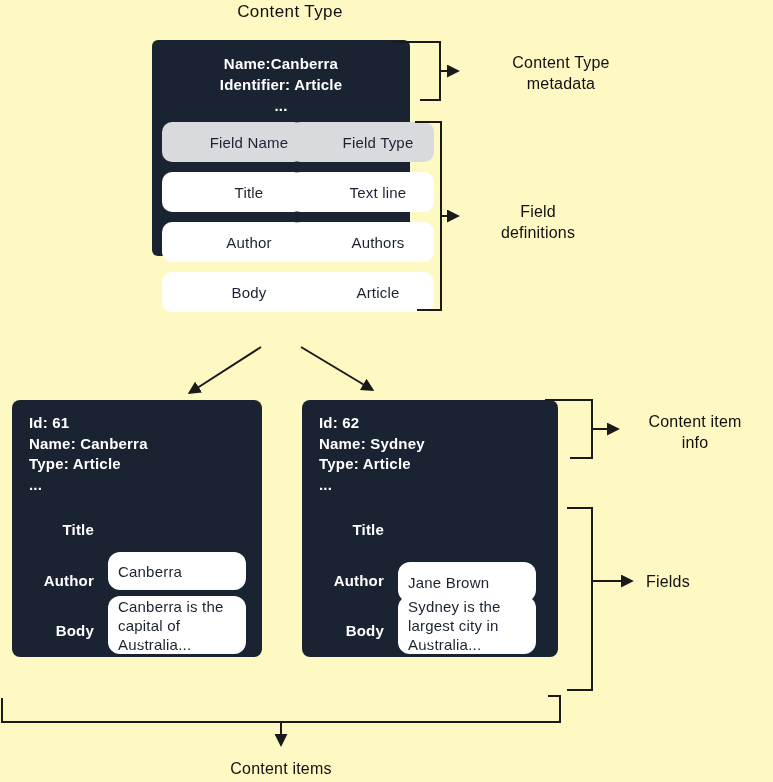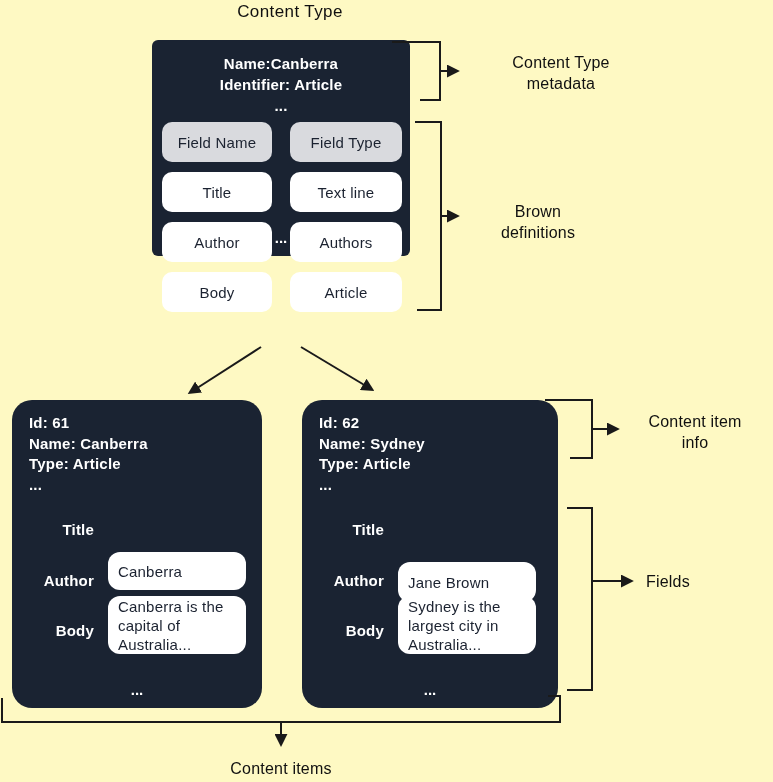--- a/index.html
+++ b/index.html
@@ -18,34 +18,34 @@
     background:var(--box-bg,#1a2332); border-radius:6px;
   }
   .type-box-header {
     position:absolute; top:13px; left:0; right:0; text-align:center;
     color:#fff; font-weight:bold; font-size:15px; line-height:21px; letter-spacing:.2px;
   }
   .cell {
     position:absolute; height:40px; border-radius:10px;
     background:var(--cell-bg,#fff); color:#1b2230;
     display:flex; align-items:center; justify-content:center;
-    font-size:15px; letter-spacing:.2px;
+    font-size:15px; letter-spacing:.2px;padding-left:32px;
   }
   .cell.header { background:var(--header-cell-bg,#d9dade); }
   .col0 { left:10px;  width:110px; }
   .col1 { left:138px; width:112px; }
   .r0 { top:82px; } .r1 { top:132px; } .r2 { top:182px; } .r3 { top:232px; }
   .box-ellipsis {
     position:absolute; bottom:10px; left:0; right:0; text-align:center;
     color:#fff; font-weight:bold; font-size:15px;
   }
   
   .item-card {
-    position:absolute; top:400px; height:308px;
-    background:var(--box-bg,#1a2332); border-radius:20px;
+    position:absolute; top:400px; height:257px;
+    background:var(--box-bg,#1a2332); border-radius:8px;
   }
   .card-1 { left:12px;  width:250px; }
   .card-2 { left:302px; width:256px; }
   .card-info {
     position:absolute; top:13px; left:17px; color:#fff; font-weight:bold;
     font-size:15px; line-height:20.5px; letter-spacing:.2px;
   }
   .row-label {
     position:absolute; left:0; width:82px; text-align:right;
     color:#fff; font-weight:bold; font-size:15px; letter-spacing:.2px;
@@ -129,21 +129,21 @@
     <div class="row-label lbl-author">Author</div>
     <div class="row-input inp-author">Jane Brown</div>
     <div class="row-label lbl-body">Body</div>
     <div class="row-input inp-body">Sydney is the
 largest city in
 Australia...</div>
     <div class="box-ellipsis">...</div>
   </div>
 
   <div class="annotation ann-metadata">Content Type metadata</div>
-  <div class="annotation ann-fielddefs">Brown definitions</div>
+  <div class="annotation ann-fielddefs">Field definitions</div>
   <div class="annotation ann-iteminfo">Content item info</div>
   <div class="annotation ann-fields">Fields</div>
   <div class="annotation ann-contentitems">Content items</div>
 
   <svg class="overlay" width="773" height="782" viewBox="0 0 773 782">
     <defs>
       <marker id="arrow" viewBox="0 0 10 10" refX="7" refY="5" markerWidth="6.5" markerHeight="6.5" orient="auto-start-reverse">
         <path class="arrowhead" d="M0 0 L10 5 L0 10 z"></path>
       </marker>
     </defs>

